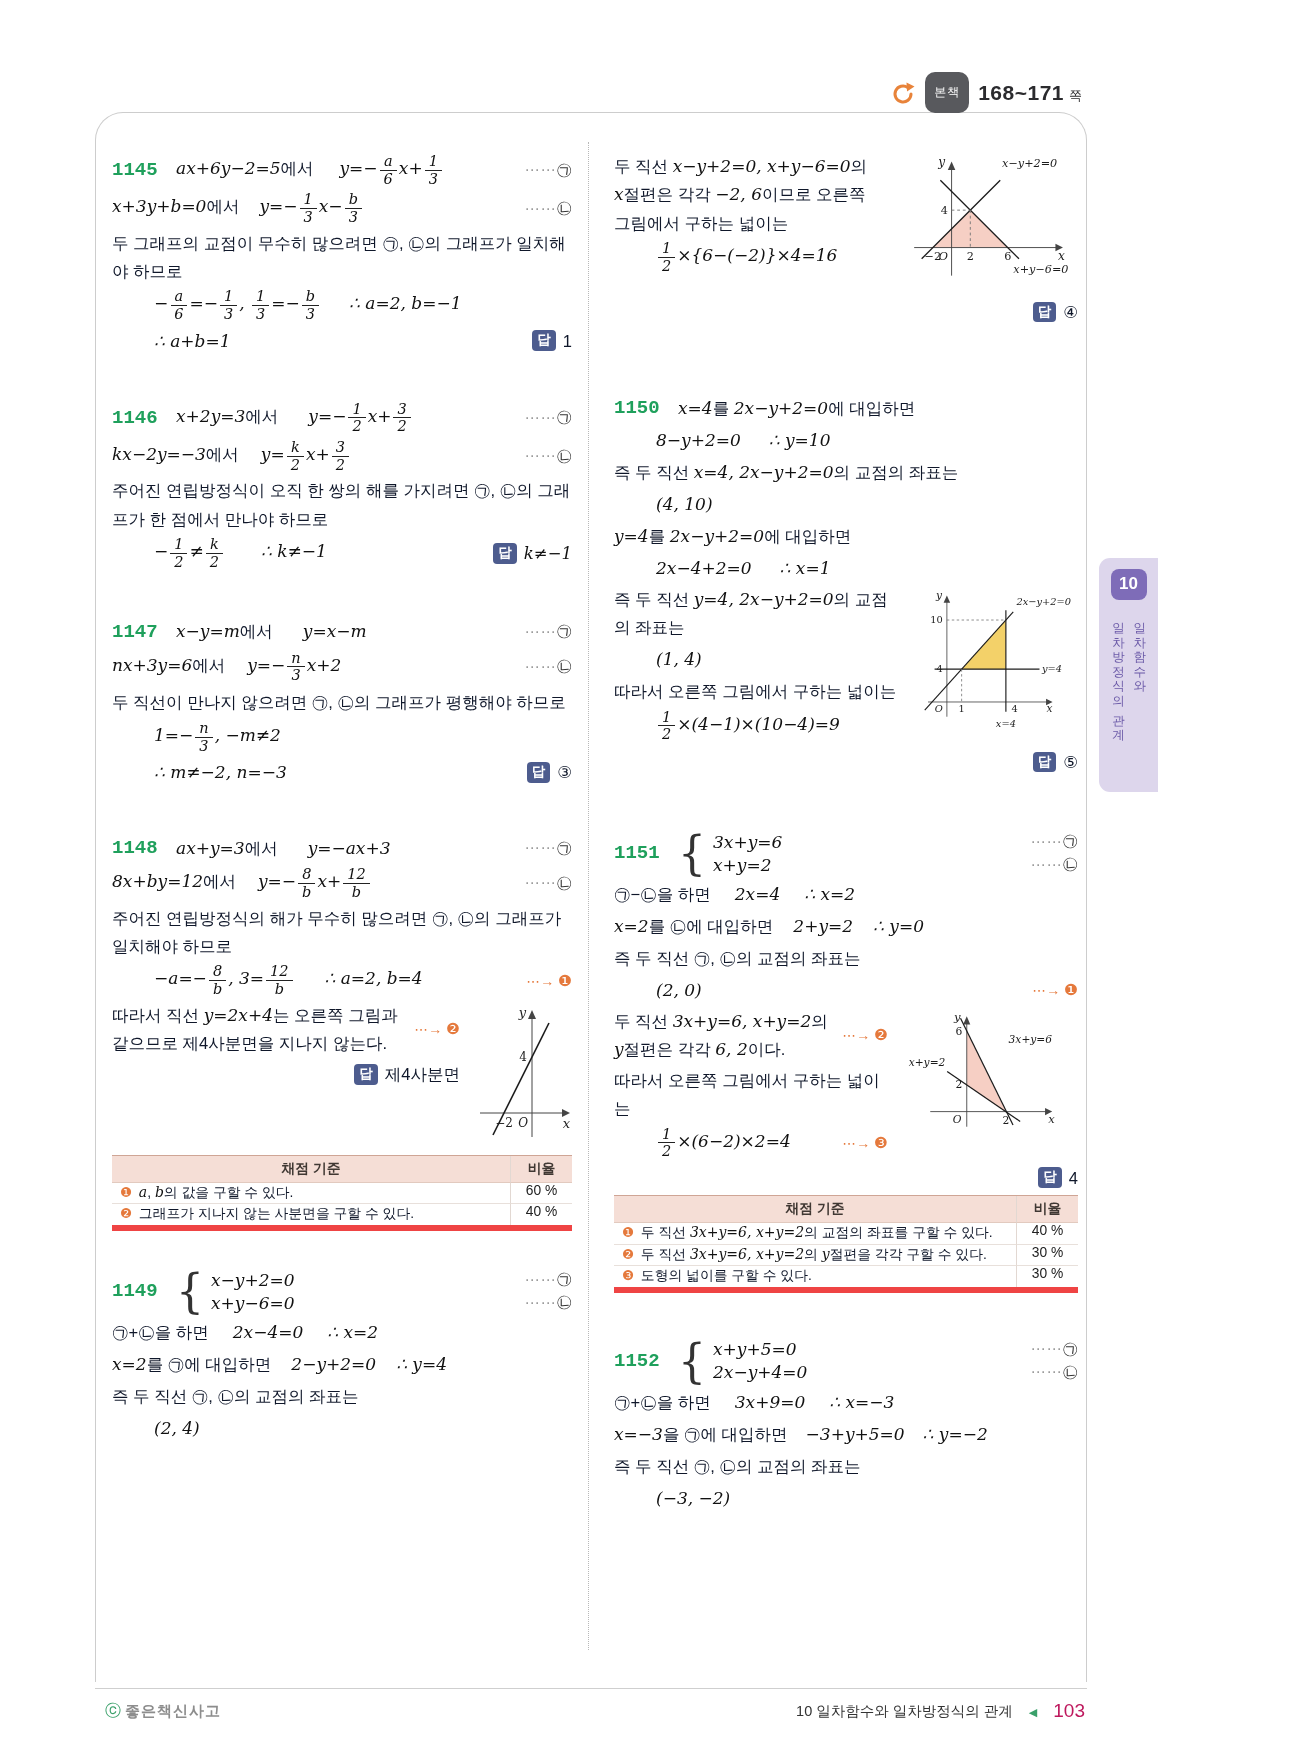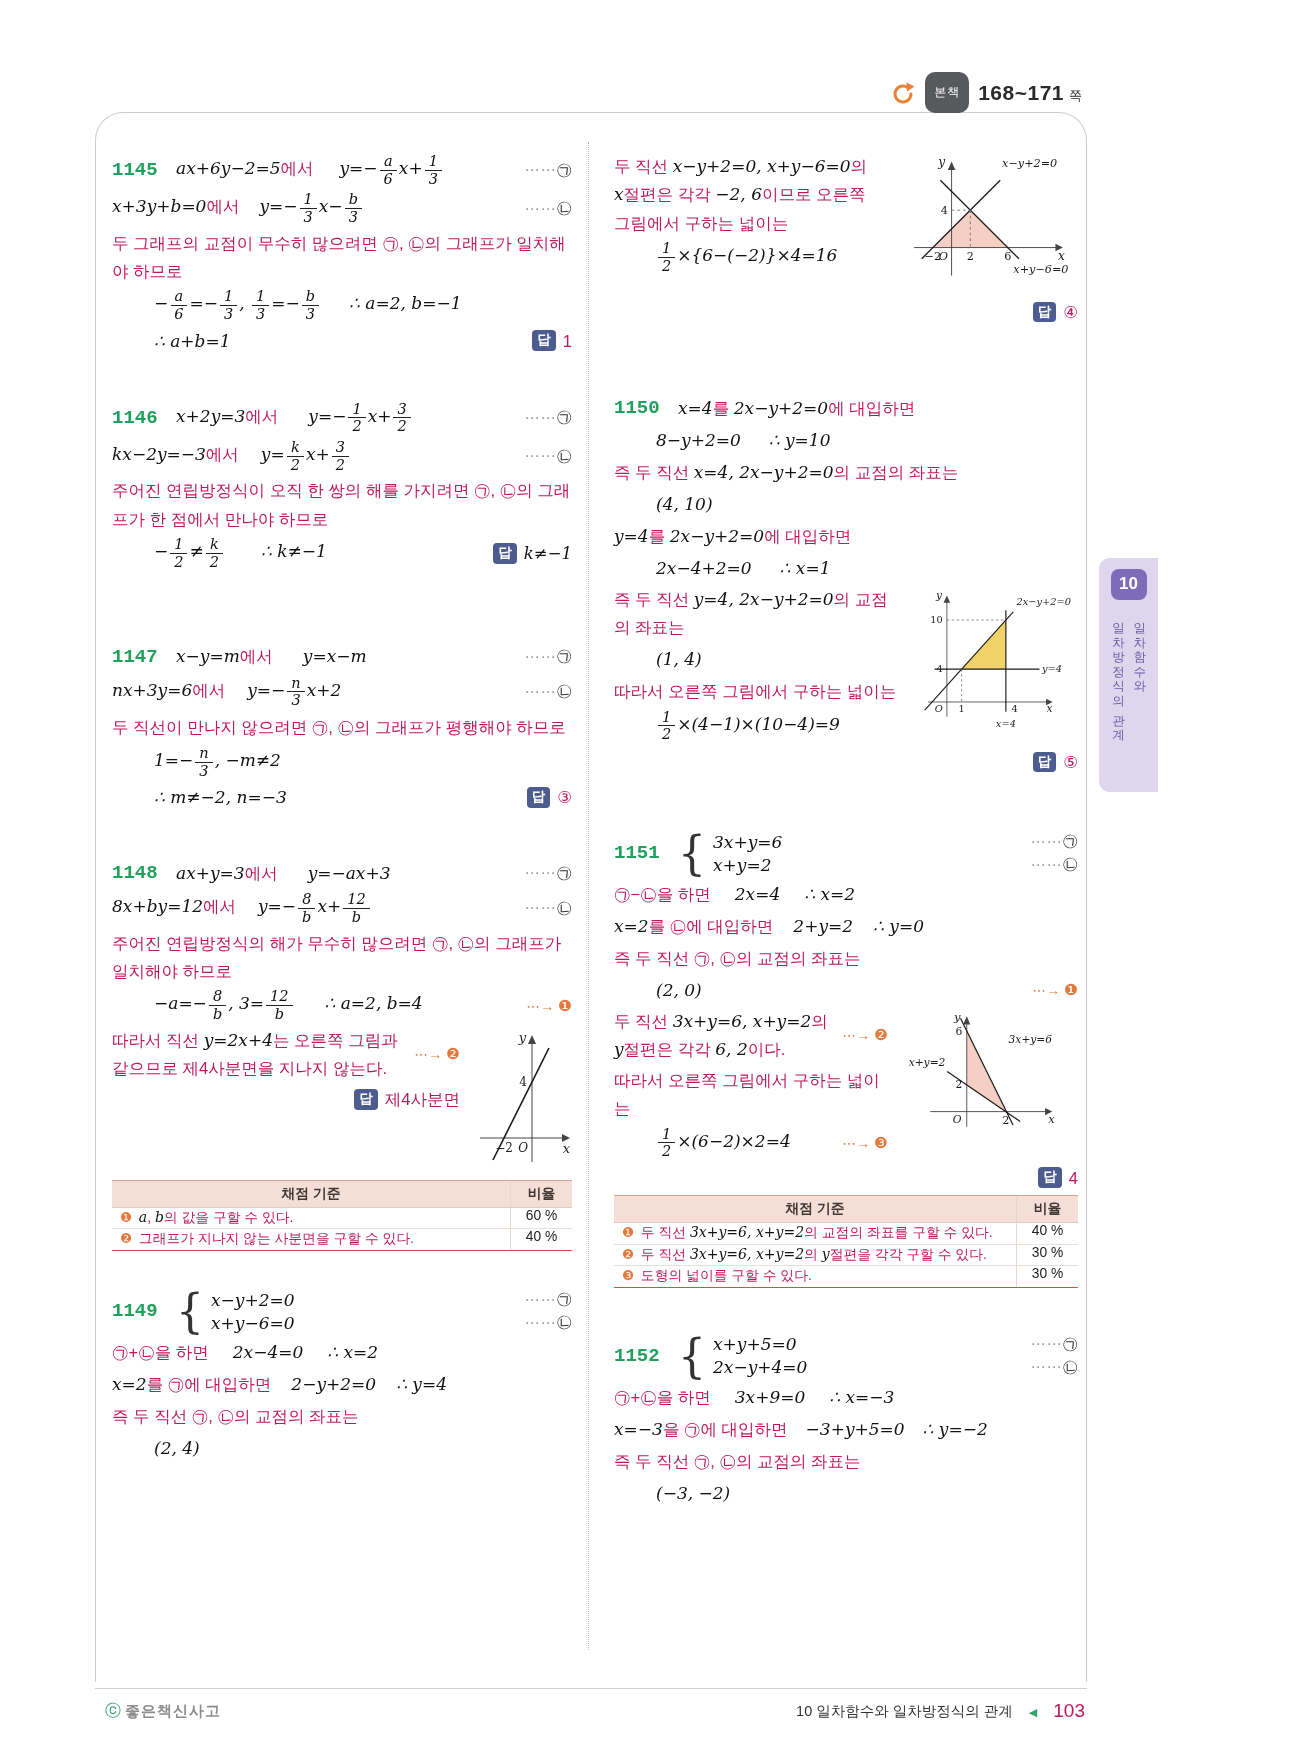--- a/index.html
+++ b/index.html
@@ -15,21 +15,21 @@
   .hsuffix{font-size:13px;color:#2b2b2e;margin-left:-4px;padding-top:6px}
   
   .colL{position:absolute;left:112px;top:150px;width:460px}
   .colR{position:absolute;left:614px;top:150px;width:464px}
   .problem{position:relative}
   .line{display:flex;align-items:center;margin:2px 0;min-height:30px}
   .line.ind{padding-left:42px}
   .line.clr{clear:right}
   .lmain{flex:1 1 auto;min-width:0}
   .ltail{margin-left:auto;display:inline-flex;align-items:center;padding-left:10px;white-space:nowrap}
-  .kt{font-size:16.5px;color:#be185d;line-height:1.72}
+  .kt{font-size:16.5px;color:#0f172a;line-height:1.72}
   .mm{font-family:"DejaVu Serif","Liberation Serif",serif;font-style:italic;font-size:17px;color:#111;white-space:pre}
   .gap{display:inline-block}
   .frac{display:inline-flex;flex-direction:column;align-items:center;vertical-align:middle;font-family:"DejaVu Serif","Liberation Serif",serif;font-style:italic;font-size:14.5px;line-height:1.15;margin:1px 2px;color:#111}
   .fr-t{border-bottom:1.1px solid #222;padding:0 4px}
   .fr-b{padding:0 4px}
   .pnum{color:#1fa05c;font-weight:700;font-size:19px;flex:0 0 64px;font-family:Liberation Mono, monospace}
   .dots{color:#999;font-size:15px;letter-spacing:1px}
   .refc{color:#333;font-size:15.5px}
   .step{color:#e5793c;font-size:14px;white-space:pre}
   .stepn{font-size:15.5px;color:#e5793c}
@@ -37,21 +37,21 @@
   .anschip{background:#4d5c8e;color:#fff;font-size:13.5px;font-weight:700;padding:1px 5px;border-radius:4px;margin-right:7px;line-height:1.4}
   .anstxt .kt,.anstxt .mm{font-size:16.5px}
   
   .system{display:flex;align-items:center;margin:4px 0}
   .brace{font-family:"DejaVu Serif",serif;font-size:44px;font-weight:300;color:#333;line-height:.9;transform:scaleY(1.08);margin-right:7px}
   .sysrows{flex:1;display:flex;flex-direction:column;gap:2px}
   .sysrow{display:flex;align-items:center}
   
   .gwrap{float:right;margin:2px 0 8px 12px}
   
-  .stable{clear:both;display:grid;grid-template-columns:1fr 62px;margin-top:1px;border-top:1.4px solid #cfa595;border-bottom:1px solid #ef4444;font-size:13.8px}
+  .stable{clear:both;display:grid;grid-template-columns:1fr 62px;margin-top:1px;border-top:1.4px solid #cfa595;border-bottom:6px solid #ef4444;font-size:13.8px}
   .tch{background:#f5ded6;text-align:center;font-weight:700;color:#403833;padding:4px 6px;border-bottom:1px solid #e2cabf}
   .tcb{padding:0 8px;border-bottom:1px solid #e8e0db;color:#222}
   .stable > .tcb:nth-last-child(-n+2){border-bottom:none}
   .tcp{border-left:1px solid #e2d8d2;text-align:center}
   .tmark{color:#e5793c;font-size:13.5px;margin-right:3px}
   .stable .kt{font-size:13.8px;line-height:1.5}
   .stable .mm{font-size:14px}
   
   .sidetab{position:absolute;left:1099px;top:558px;width:59px;height:234px;background:#ddd6ec;border-radius:11px 0 0 11px;display:flex;flex-direction:column;align-items:center;padding-top:11px}
   .tabnum{background:#7e6cb8;color:#fff;font-weight:700;font-size:17px;width:36px;height:34px;border-radius:8px;display:flex;align-items:center;justify-content:center}
@@ -137,21 +137,21 @@
       <div class="line ind">
         <span class="lmain"><span class="mm">∴ a+b=1</span></span>
         <span class="ltail">
           <span class="ansg">
             <span class="anschip">답</span>
             <span class="anstxt"><span class="kt">1</span></span>
           </span>
         </span>
       </div>
     </div>
-    <div class="problem" style="margin-bottom: 70px;">
+    <div class="problem" style="margin-bottom: 45px;">
       <div class="line">
         <span class="pnum">1146</span>
         <span class="lmain"><span class="mm">x+2y=3</span><span class="kt">에서</span><span class="gap" style="width: 30px;"></span><span class="mm">y=−</span><span class="frac">
             <span class="fr-t">1</span>
             <span class="fr-b">2</span>
           </span><span class="mm">x+</span><span class="frac">
             <span class="fr-t">3</span>
             <span class="fr-b">2</span>
           </span></span>
         <span class="ltail">

